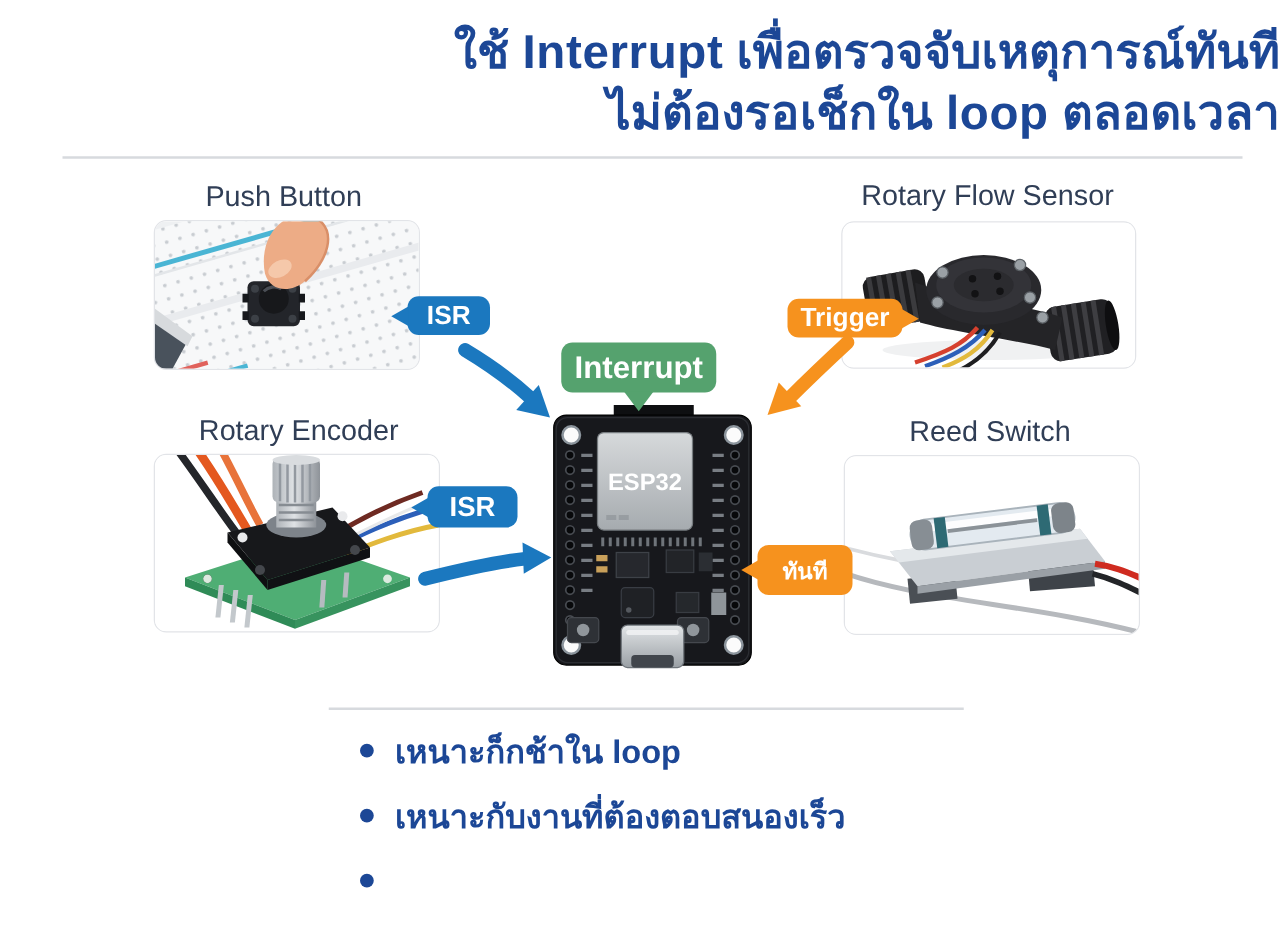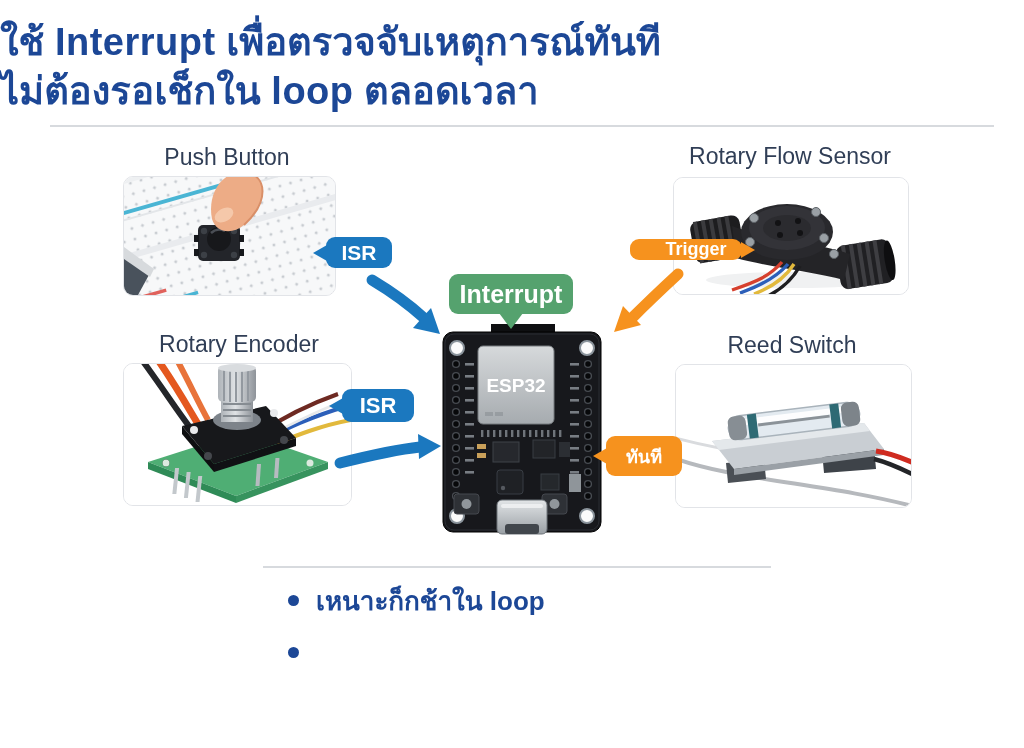--- a/index.html
+++ b/index.html
@@ -1,20 +1,20 @@
 <!DOCTYPE html>
 <html><head>
 <meta charset="utf-8">
 <style>
   html,body{margin:0;padding:0;background:#ffffff;}
   .canvas{position:relative;width:1024px;height:748px;background:#ffffff;overflow:hidden;
           font-family:"Liberation Sans","DejaVu Sans",sans-serif;}
 
   
-  .title{position:absolute;top:18px;left:0;width:100%;text-align:left;
+  .title{position:absolute;top:18px;left:0;width:100%;text-align:right;
          color:#1c4796;font-weight:700;font-size:38px;line-height:49px;}
   .title .bld{font-weight:800;letter-spacing:.5px;}
 
   
   .divider{position:absolute;height:2px;background:#d7dade;}
   .d1{left:50px;top:125px;width:944px;}
   .d2{left:263px;top:566px;width:508px;}
 
   
   .plabel{position:absolute;color:#303e56;font-size:23px;font-weight:400;
@@ -34,21 +34,21 @@
   .esp svg{display:block;width:100%;height:100%;}
 
   
   .arrows{position:absolute;inset:0;z-index:3;pointer-events:none;}
 
   
   .bubble{position:absolute;color:#fff;font-weight:700;display:flex;align-items:center;
           justify-content:center;border-radius:9px;z-index:4;white-space:nowrap;}
   .blue{background:#1b78bf;} .orange{background:#f6921e;} .green{background:#55a26e;}
   .b-isr1{left:326px;top:237px;width:66px;height:31px;font-size:21px;}
-  .b-trigger{left:630px;top:239px;width:92px;height:21px;font-size:18px;padding-left:20px;}
+  .b-trigger{left:630px;top:239px;width:92px;height:31px;font-size:21px;}
   .b-interrupt{left:449px;top:274px;width:124px;height:40px;font-size:25px;}
   .b-isr2{left:342px;top:389px;width:72px;height:33px;font-size:22px;}
   .b-immediate{left:606px;top:436px;width:76px;height:40px;font-size:18px;}
 
   .tail-l::after{content:"";position:absolute;left:-13px;top:50%;margin-top:-8px;
      border-top:8px solid transparent;border-bottom:8px solid transparent;
      border-right:14px solid #000;}
   .blue.tail-l::after{border-right-color:#1b78bf;}
   .orange.tail-l::after{border-right-color:#f6921e;}
   .tail-r::after{content:"";position:absolute;right:-13px;top:50%;margin-top:-8px;
@@ -395,16 +395,20 @@
 
   <div class="divider d2"></div>
 
   <div class="bullets">
     <div class="brow">
       <span class="dot"></span>
       <span class="bt"><span>เหนาะก็กช้าใน </span><span class="bld">loop</span></span>
     </div>
     <div class="brow">
       <span class="dot"></span>
+      <span class="bt">เหนาะกับงานที่ต้องตอบสนองเร็ว</span>
+    </div>
+    <div class="brow">
+      <span class="dot"></span>
     </div>
   </div>
 
 </div>
 
 </body></html>

